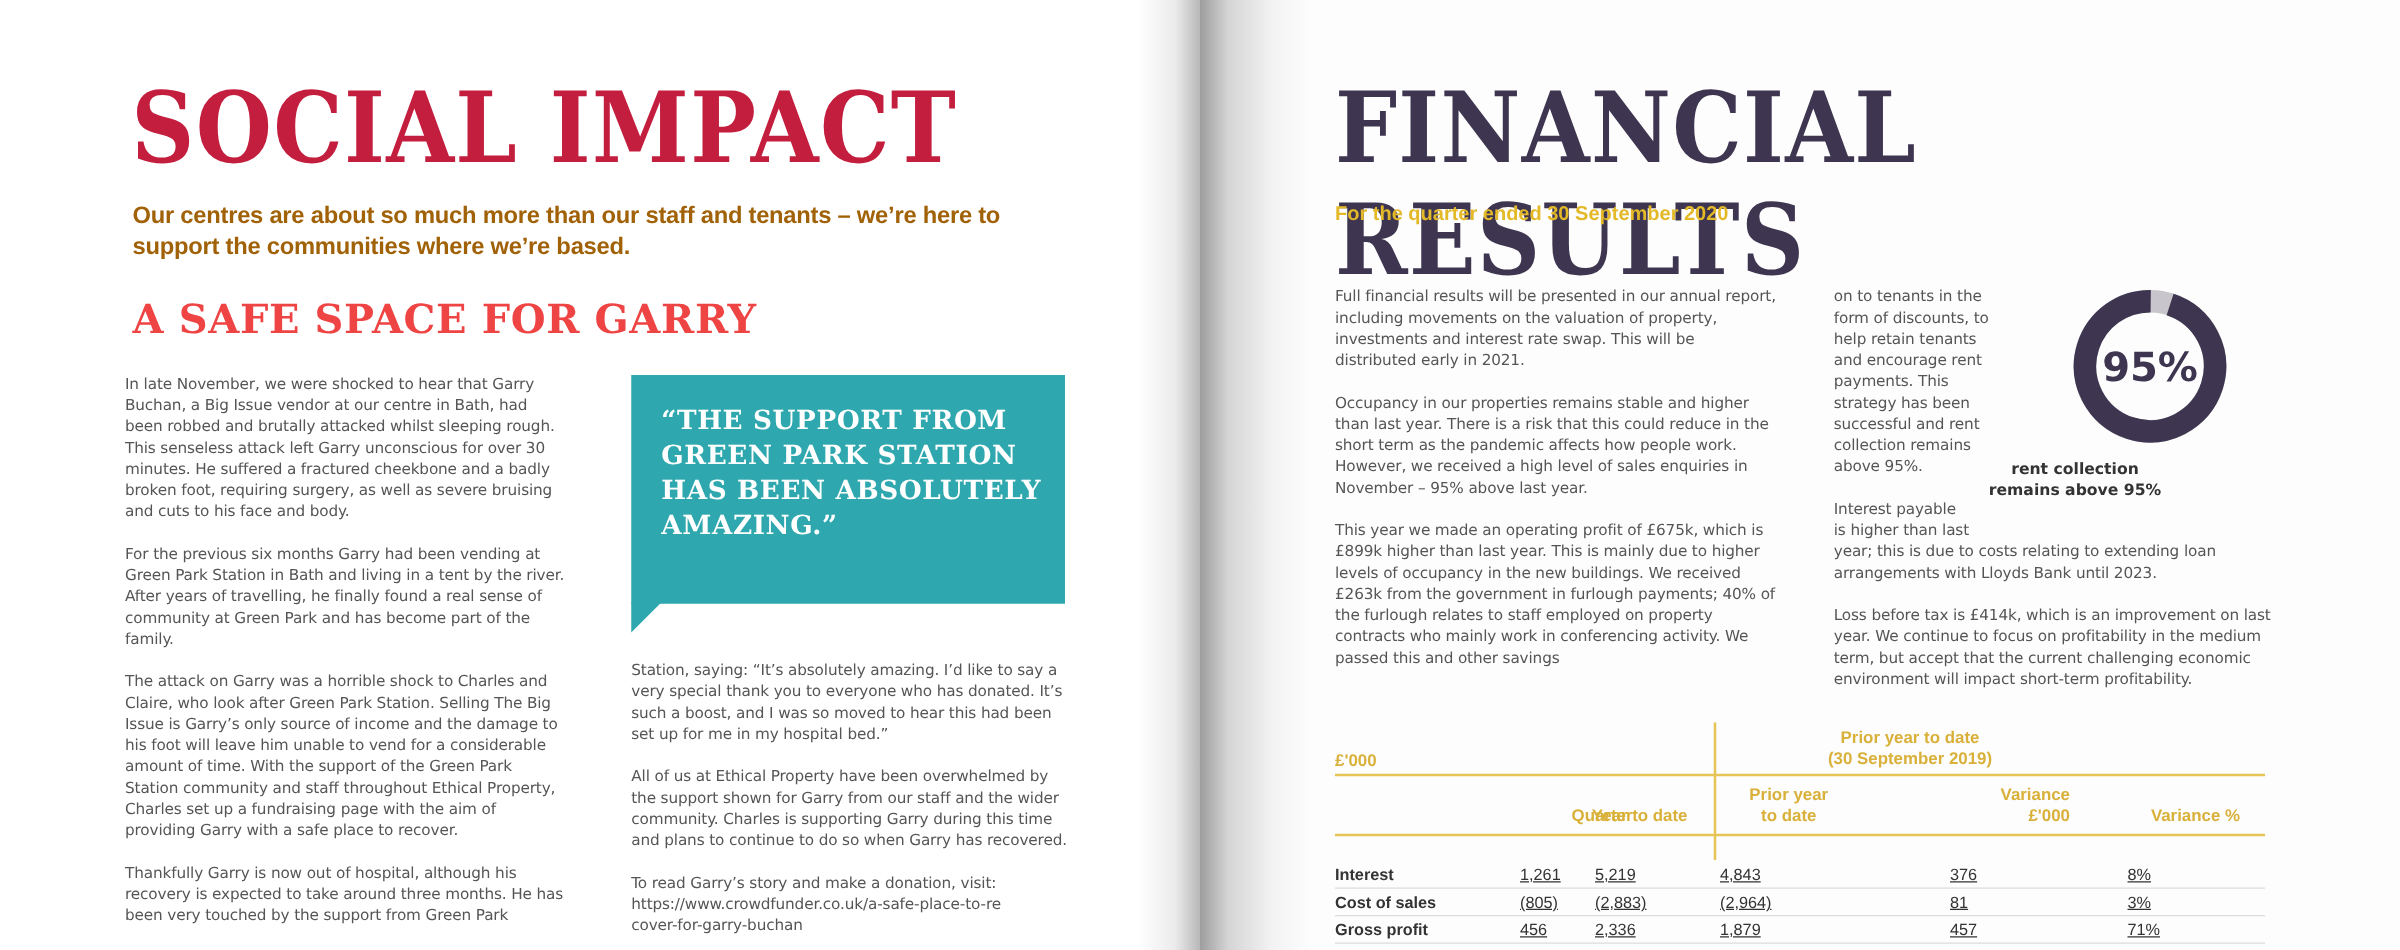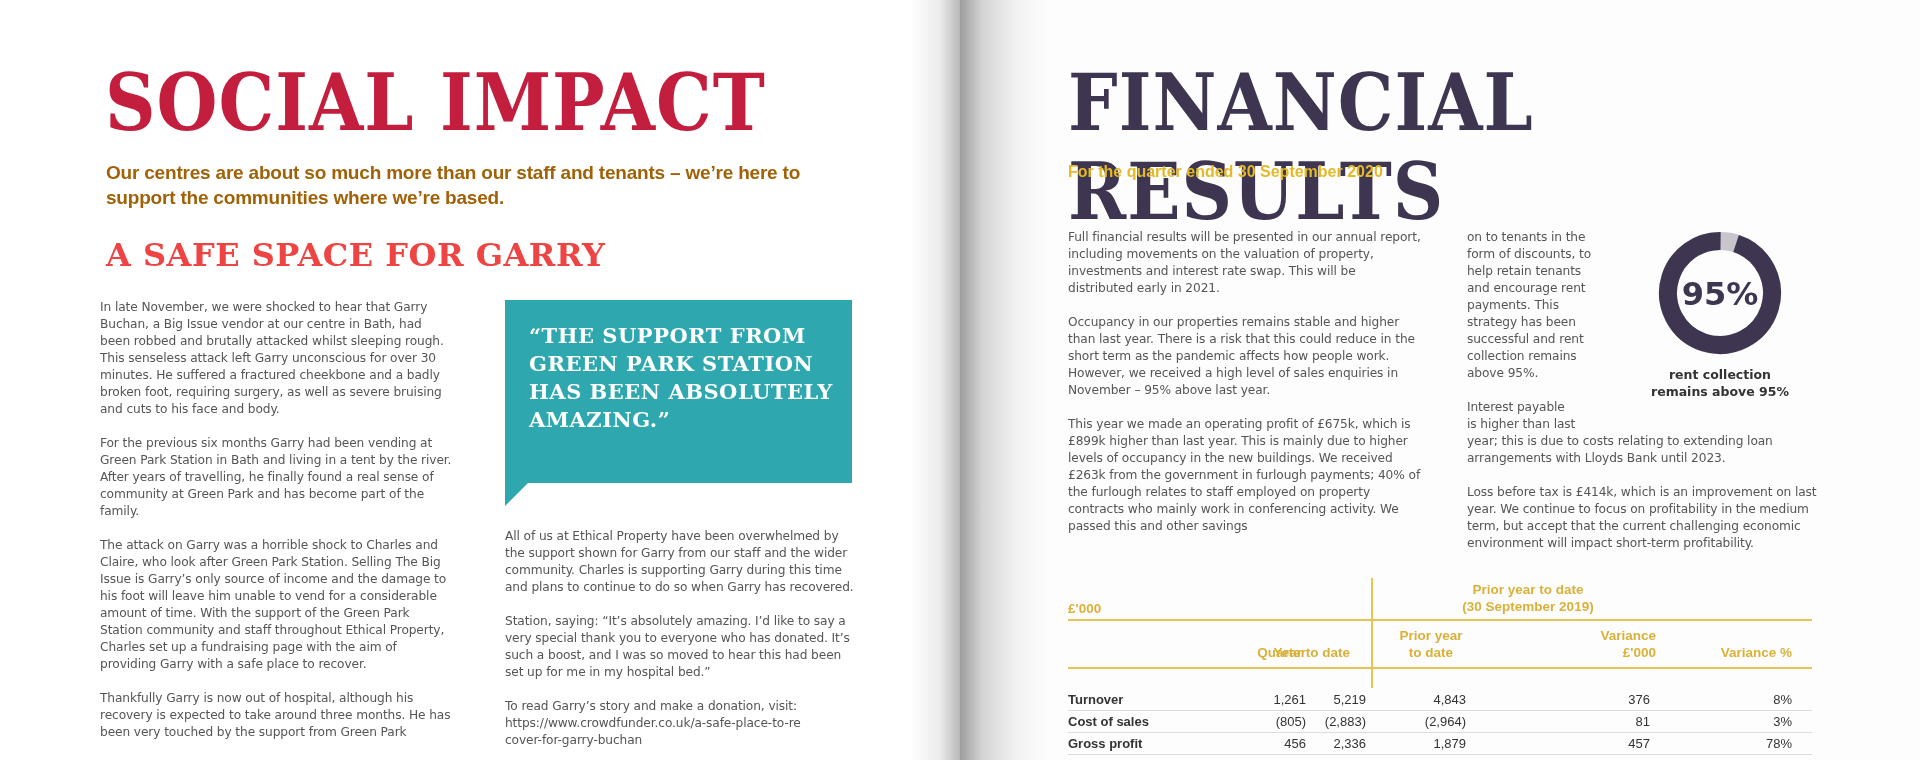--- a/index.html
+++ b/index.html
@@ -39,36 +39,36 @@
   
   .title-fin { position: absolute; left: 1068px; top: 58px; font-size: 70px; line-height: 80px;
     color: #3e3650; letter-spacing: 1px; transform: scaleY(1.12); transform-origin: top left; }
   .period { position: absolute; left: 1068px; top: 160px; font-size: 16px; line-height: 24px; color: #e3b928; font-weight: bold; }
 
   .col-fin1 { position: absolute; left: 1068px; top: 229px; width: 355px; }
   .col-fin2 { position: absolute; left: 1467px; top: 229px; width: 360px; }
   .col-fin2 .narrow { width: 125px; }
 
   .donut-wrap { position: absolute; left: 1655px; top: 228px; width: 130px; height: 130px; }
-  .donut-label { position: absolute; left: 1640px; top: 366px; width: 160px; text-align: center;
+  .donut-label { position: absolute; left: 1580px; top: 366px; width: 160px; text-align: center;
     font-size: 12.5px; line-height: 17px; font-weight: bold; color: #333333; font-family: "DejaVu Sans", sans-serif; }
 
   .fin-table { position: absolute; left: 1068px; top: 578px; width: 744px; font-family: "Liberation Sans", sans-serif; }
   .th-yellow { color: #d9b13a; font-weight: bold; font-size: 13.5px; line-height: 17px; }
   .tbl-header { position: relative; height: 110px; }
   .tbl-vline { position: absolute; left: 303px; top: 0; width: 2px; height: 110px; background: #e6c456; }
   .tbl-hline1 { position: absolute; left: 0; top: 41px; width: 744px; height: 2px; background: #e6c456; }
   .tbl-hline2 { position: absolute; left: 0; top: 89px; width: 744px; height: 2px; background: #e6c456; }
   .h-gbp { position: absolute; left: 0; top: 22px; }
   .h-prior-group { position: absolute; left: 310px; top: 3px; width: 300px; text-align: center; }
   .h-col { position: absolute; top: 49px; text-align: right; }
 
   .tbl-row { position: relative; height: 22px; border-bottom: 1px solid #dcdcdc; font-size: 13px; line-height: 22px; color: #333333; }
   .tbl-row .lbl { position: absolute; left: 0; font-weight: bold; }
-  .tbl-row .c { position: absolute; text-align: right; width: 90px; }
+  .tbl-row .c { position: absolute; width: 90px; text-decoration: underline; }
   .rows { position: absolute; top: 111px; left: 0; width: 744px; }
 </style>
 </head>
 <body>
 
 <div class="spread">
 
   <div class="page page-left">
     <h1 class="title-social slab">SOCIAL IMPACT</h1>
     <p class="intro">Our centres are about so much more than our staff and tenants – we’re here to support the communities where we’re based.</p>
@@ -79,22 +79,22 @@
       <p>For the previous six months Garry had been vending at Green Park Station in Bath and living in a tent by the river. After years of travelling, he finally found a real sense of community at Green Park and has become part of the family.</p>
       <p>The attack on Garry was a horrible shock to Charles and Claire, who look after Green Park Station. Selling The Big Issue is Garry’s only source of income and the damage to his foot will leave him unable to vend for a considerable amount of time. With the support of the Green Park Station community and staff throughout Ethical Property, Charles set up a fundraising page with the aim of providing Garry with a safe place to recover.</p>
       <p>Thankfully Garry is now out of hospital, although his recovery is expected to take around three months. He has been very touched by the support from Green Park</p>
     </div>
 
     <div class="quote-box"></div>
     <div class="quote-tail"></div>
     <p class="quote-text slab">“THE SUPPORT FROM GREEN PARK STATION HAS BEEN ABSOLUTELY AMAZING.”</p>
 
     <div class="col-mid body-text">
+      <p>Station, saying: “It’s absolutely amazing. I’d like to say a very special thank you to everyone who has donated. It’s such a boost, and I was so moved to hear this had been set up for me in my hospital bed.”</p>
       <p>All of us at Ethical Property have been overwhelmed by the support shown for Garry from our staff and the wider community. Charles is supporting Garry during this time and plans to continue to do so when Garry has recovered.</p>
-      <p>Station, saying: “It’s absolutely amazing. I’d like to say a very special thank you to everyone who has donated. It’s such a boost, and I was so moved to hear this had been set up for me in my hospital bed.”</p>
       <p style="margin-bottom:0">To read Garry’s story and make a donation, visit:</p>
       <a style="color:#555555;text-decoration:none;display:block;width:300px;word-break:break-all;">https://www.crowdfunder.co.uk/a-safe-place-to-recover-for-garry-buchan</a>
     </div>
   </div>
 
   <div class="page page-right"></div>
 
   <div class="gutter-left"></div>
   <div class="gutter-right"></div>
 
@@ -147,39 +147,39 @@
         <div>Variance</div>
         <div>£'000</div>
       </div>
       <div class="h-col th-yellow" style="left:624px;width:100px;top:66px">
         <div>Variance %</div>
       </div>
     </div>
 
     <div class="rows">
       <div class="tbl-row">
-        <span class="lbl">Turnover</span>
+        <span class="lbl">Interest</span>
         <span class="c" style="left:148px">1,261</span>
         <span class="c" style="left:208px">5,219</span>
         <span class="c" style="left:308px">4,843</span>
         <span class="c" style="left:492px">376</span>
         <span class="c" style="left:634px">8%</span>
       </div>
       <div class="tbl-row">
         <span class="lbl">Cost of sales</span>
         <span class="c" style="left:148px">(805)</span>
         <span class="c" style="left:208px">(2,883)</span>
         <span class="c" style="left:308px">(2,964)</span>
         <span class="c" style="left:492px">81</span>
         <span class="c" style="left:634px">3%</span>
       </div>
       <div class="tbl-row">
         <span class="lbl">Gross profit</span>
         <span class="c" style="left:148px">456</span>
         <span class="c" style="left:208px">2,336</span>
         <span class="c" style="left:308px">1,879</span>
         <span class="c" style="left:492px">457</span>
-        <span class="c" style="left:634px">78%</span>
+        <span class="c" style="left:634px">71%</span>
       </div>
     </div>
   </div>
 
 </div>
 
 </body></html>

